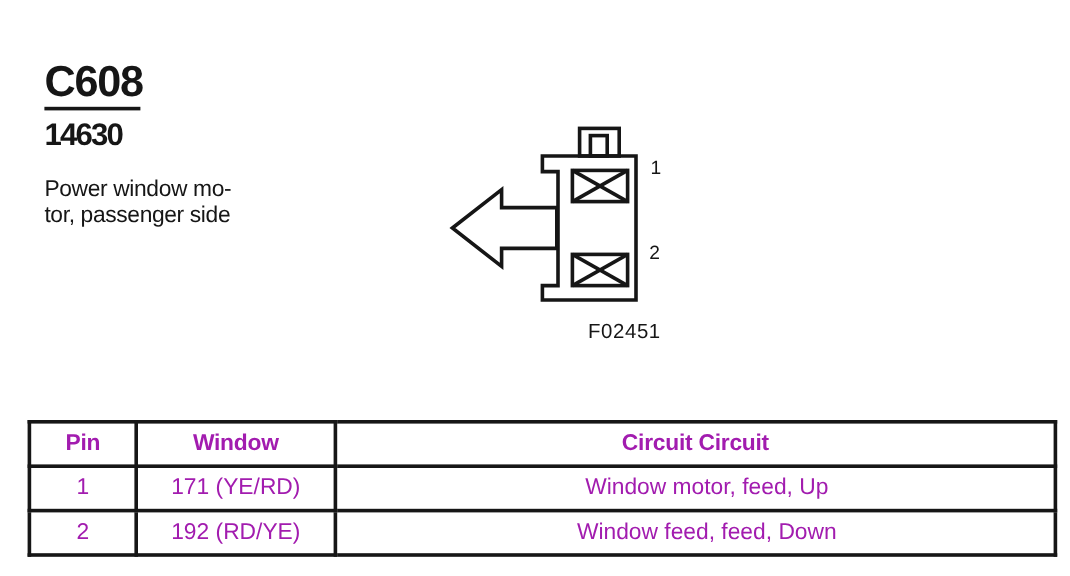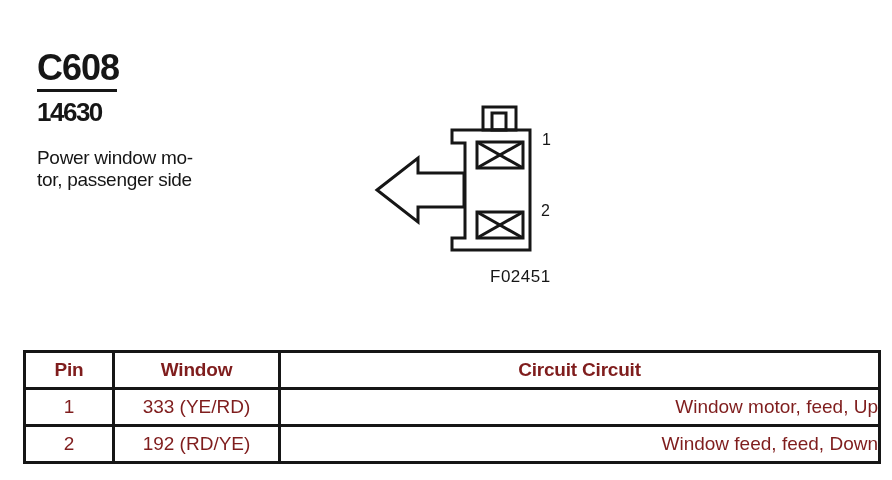--- a/index.html
+++ b/index.html
@@ -55,37 +55,37 @@
     margin-left: 24px;
   }
 
   table.pinout {
     position: absolute;
     left: 23px; top: 350px;
     width: 855px;
     border-collapse: collapse;
     table-layout: fixed;
     font-size: 19px;
-    color: #7f1d1d;
+    color: #a21caf;
   }
   table.pinout th, table.pinout td {
     border: 3px solid #161616;
     height: 34px;
     padding: 0;
     text-align: center;
     vertical-align: middle;
     overflow: hidden;
     white-space: nowrap;
   }
   table.pinout th {
     font-weight: bold;
     letter-spacing: -0.2px;
   }
   table.pinout td.fn {
-    text-align: right;
+    text-align: center;
     padding-left: 19px;
   }
   .col-pin { width: 89px; }
   .col-circuit { width: 166px; }
   .col-function { width: 600px; }
 
   .svg-ink {
     stroke: #161616;
     stroke-width: 3;
     fill: none;
@@ -147,21 +147,21 @@
   <thead>
     <tr>
       <th>Pin</th>
       <th>Window</th>
       <th>Circuit Circuit</th>
     </tr>
   </thead>
   <tbody>
     <tr>
       <td>1</td>
-      <td>333 (YE/RD)</td>
+      <td>171 (YE/RD)</td>
       <td class="fn">Window motor, feed, Up</td>
     </tr>
     <tr>
       <td>2</td>
       <td>192 (RD/YE)</td>
       <td class="fn">Window feed, feed, Down</td>
     </tr>
   </tbody>
 </table>
 

